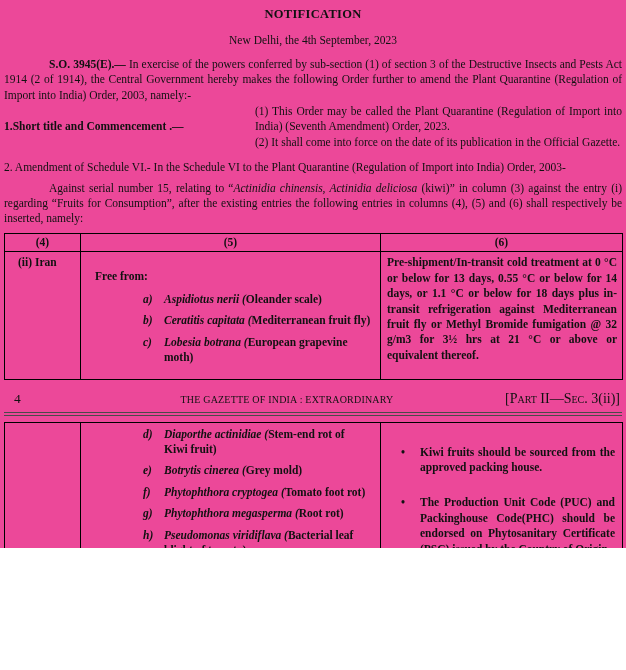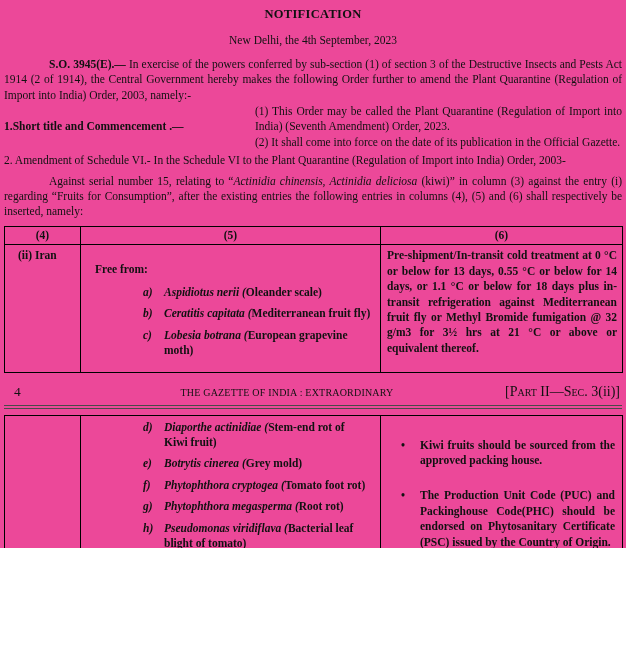--- a/index.html
+++ b/index.html
@@ -34,21 +34,21 @@
     display: flex;
     margin-top: 1px;
     align-items: center;
   }
   .section1-label {
     width: 251px;
     flex-shrink: 0;
     font-weight: bold;
   }
   .section1-clauses { flex: 1; }
-  .para2 { margin-top: 3px; }
+  .para2 { margin-top: 10px; }
   .para3 { margin-top: 5px; }
 
   table.gtable {
     border-collapse: collapse;
     width: 618px;
     margin-top: 6px;
     table-layout: fixed;
   }
   table.gtable td, table.gtable th {
     border: 1.5px solid #000;

